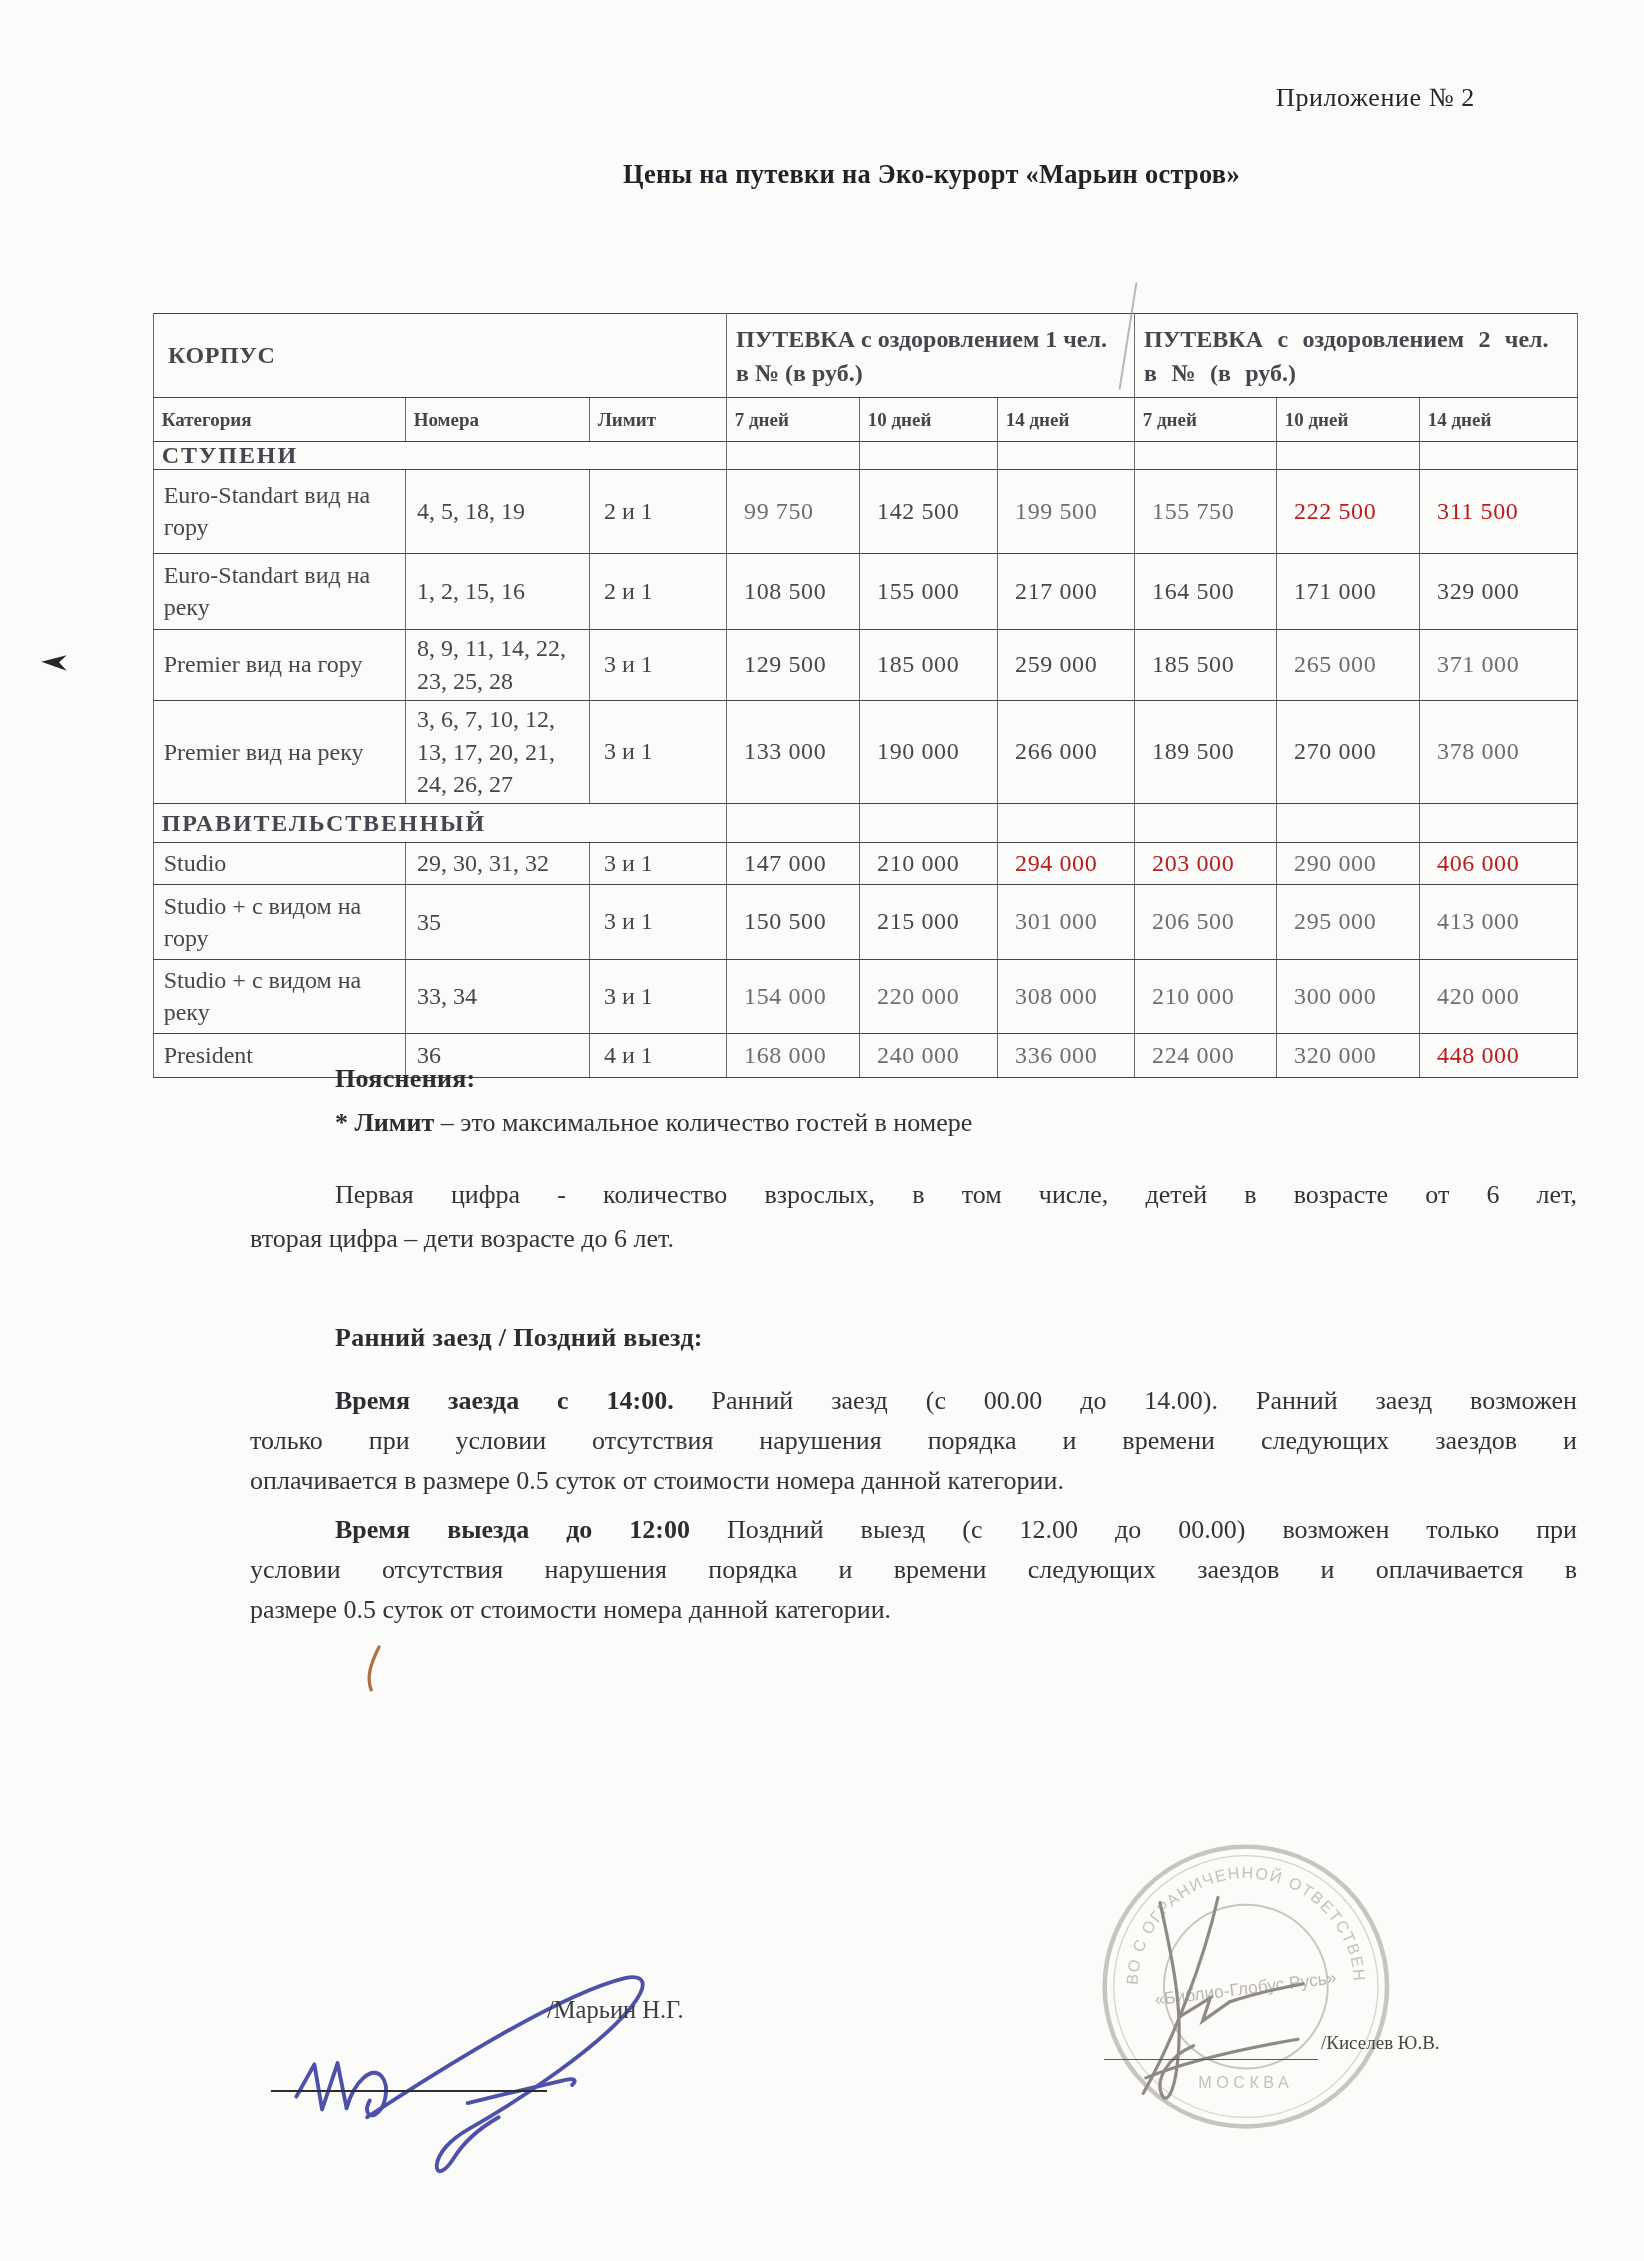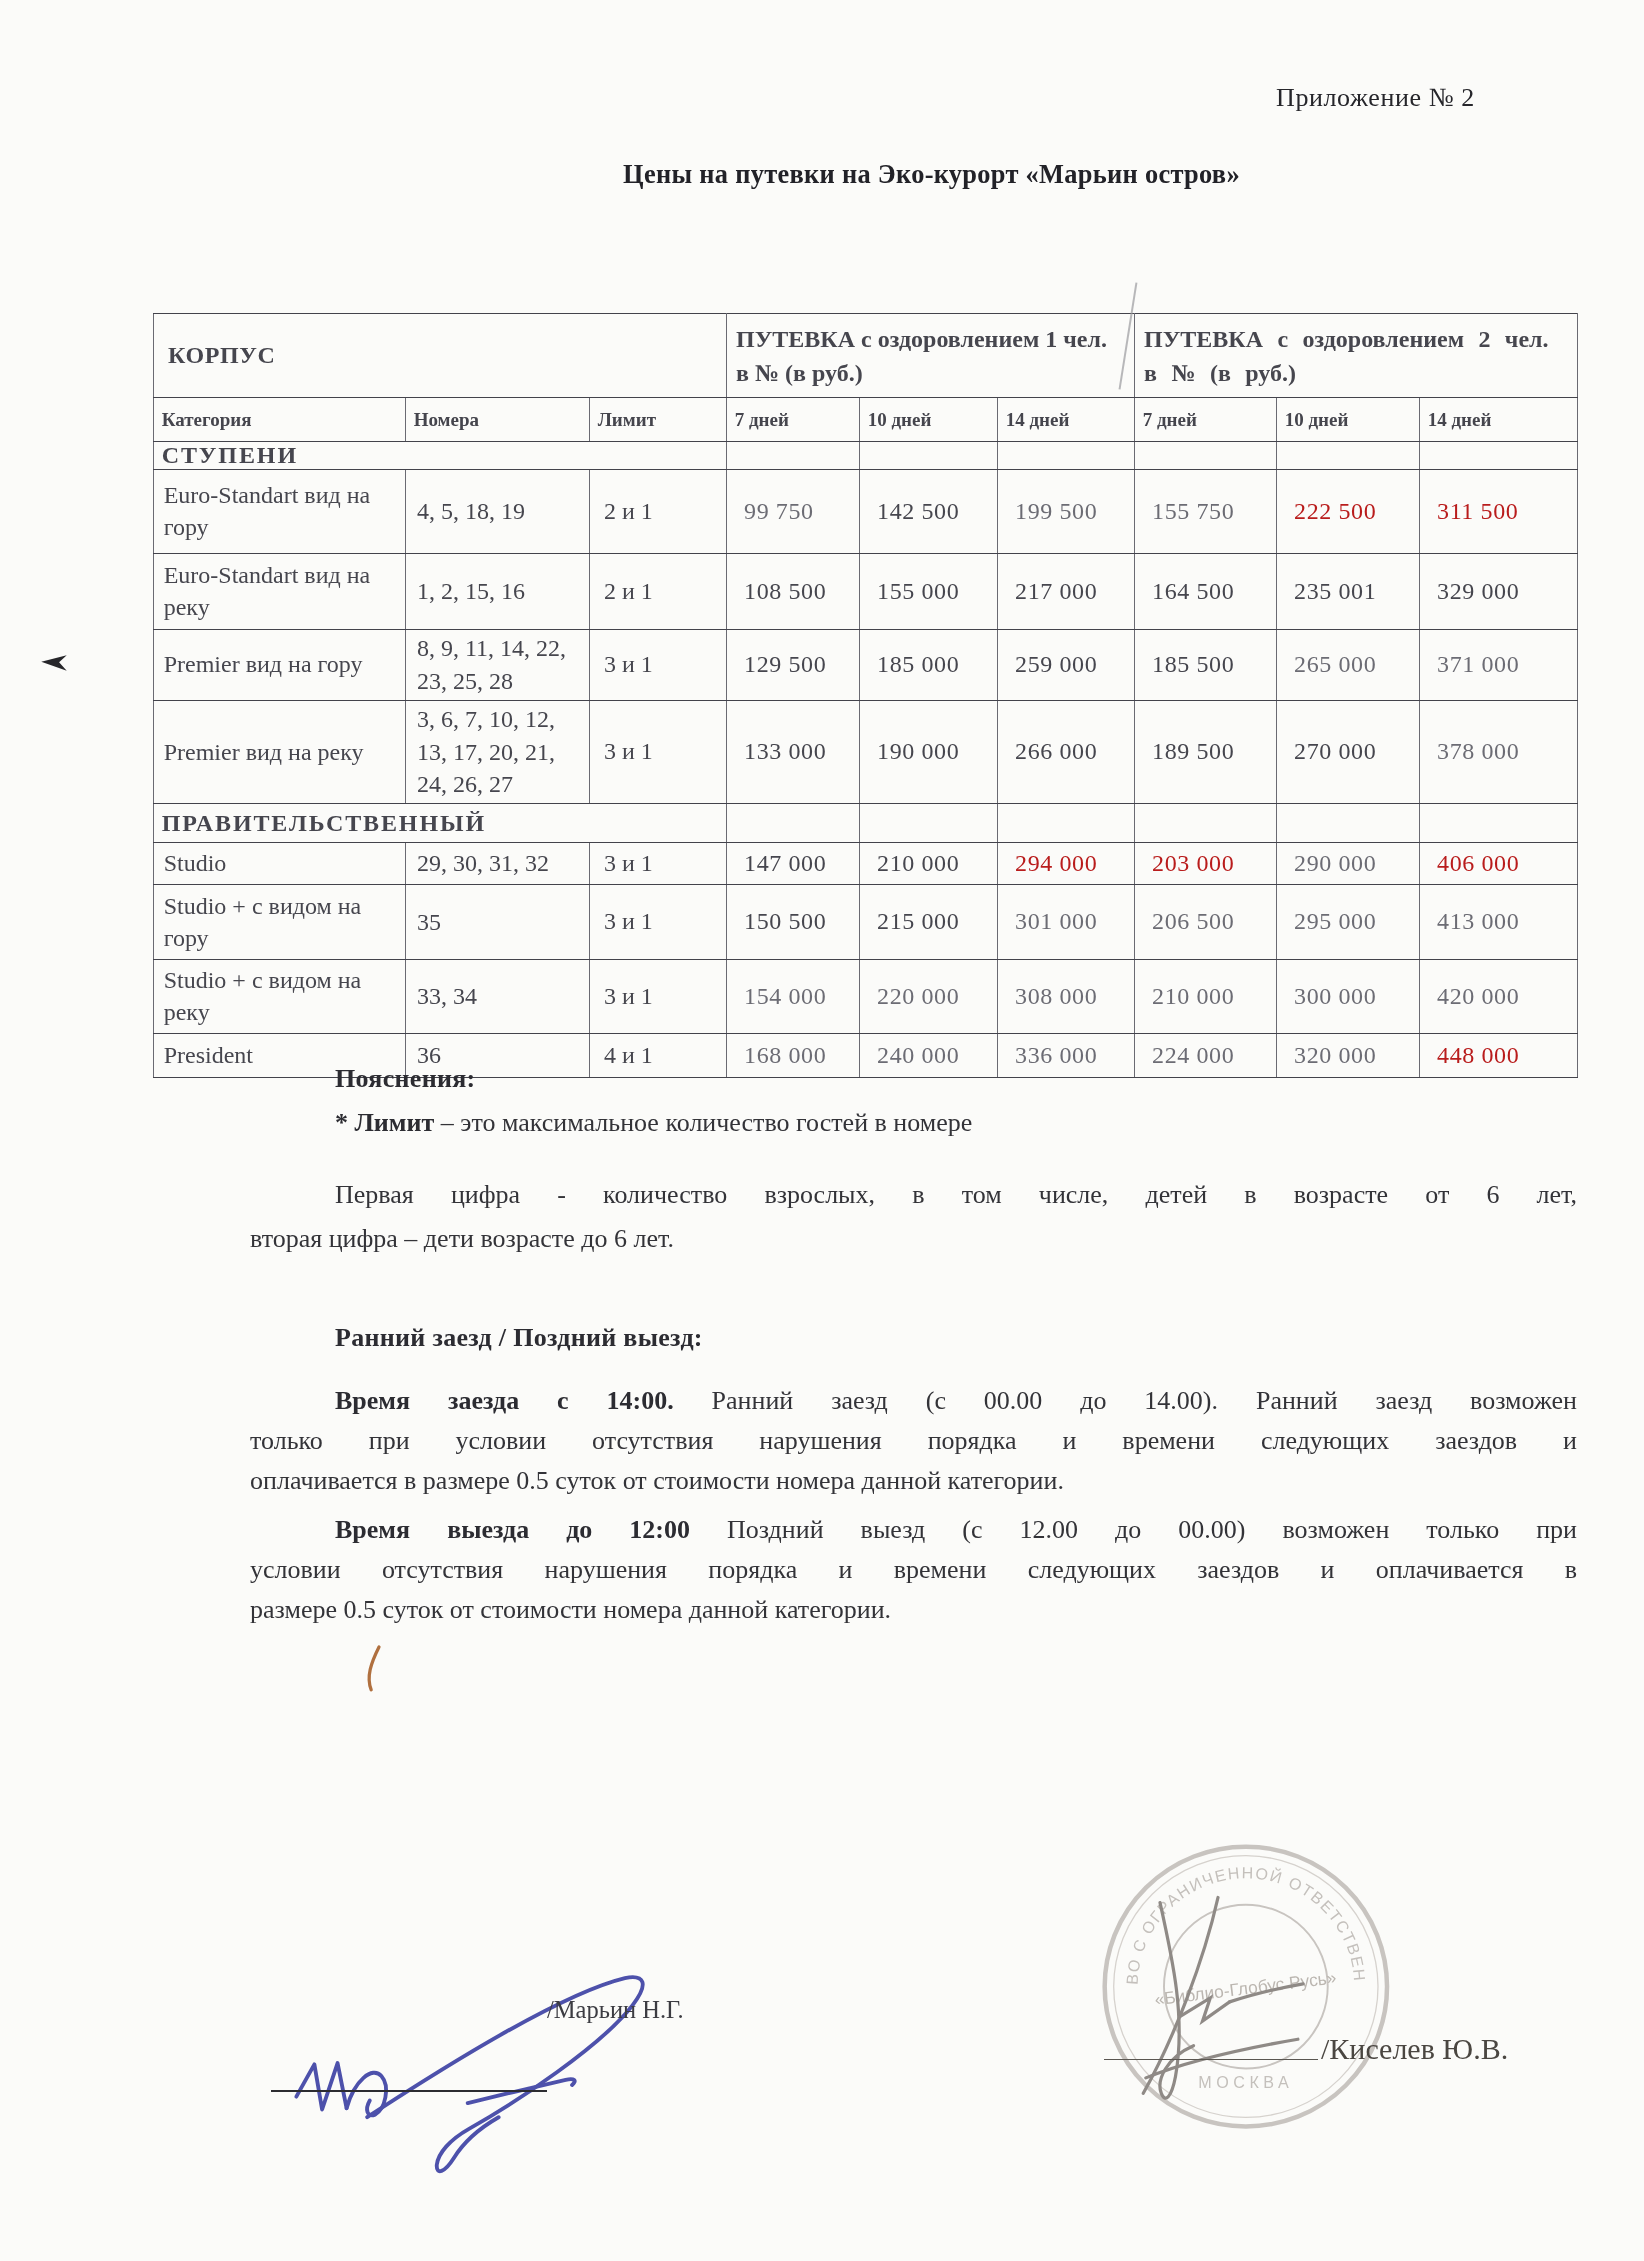--- a/index.html
+++ b/index.html
@@ -49,21 +49,21 @@
   .pline{line-height:40px;}
   .lh68{line-height:44px;}
   .first{text-indent:85px;}
   .j{text-align:justify;text-align-last:justify;}
   .mt25{margin-top:32px;} .mt38{margin-top:24.5px;} .mt14{margin-top:9px;}
 
   
   .sig-line-left{position:absolute;left:271px;top:2090px;width:276px;height:0;border-top:2.6px solid #2c2c31;}
   .sig-name-left{position:absolute;left:547px;top:1996px;font-size:24.5px;color:#3c3c42;}
   .sig-line-right{position:absolute;left:1104px;top:2059px;width:214px;height:0;border-top:1.9px solid #5a5650;}
-  .sig-name-right{position:absolute;left:1321px;top:2032px;font-size:30px;color:#4a4641;}
+  .sig-name-right{position:absolute;left:1321px;top:2032px;font-size:19px;color:#4a4641;}
   svg.sig-blue{position:absolute;left:277px;top:1974px;width:451px;height:213px;}
   svg.sig-gray{position:absolute;left:1084px;top:1864px;width:335px;height:277px;}
   svg.stamp{position:absolute;left:1095px;top:1837px;width:303px;height:303px;opacity:.8;}
   svg.stamp text{font-family:"Liberation Sans", sans-serif;}
   .scratch{position:absolute;left:1127px;top:282px;width:1.9px;height:108px;background:#9a9a9e;
     transform:rotate(9deg);opacity:.7;}
   svg.margin-mark{position:absolute;left:40px;top:654px;width:28px;height:18px;}
   svg.ink-mark{position:absolute;left:353px;top:1643px;width:39px;height:52px;}
 </style>
 </head>
@@ -122,21 +122,21 @@
     <td class="p d">311 500</td>
   </tr>
   <tr class="r1">
     <td class="cat">Euro-Standart вид на реку</td>
     <td class="rooms">1, 2, 15, 16</td>
     <td class="lim">2 и 1</td>
     <td class="p">108 500</td>
     <td class="p">155 000</td>
     <td class="p">217 000</td>
     <td class="p">164 500</td>
-    <td class="p">235 001</td>
+    <td class="p">171 000</td>
     <td class="p">329 000</td>
   </tr>
   <tr class="r2">
     <td class="cat">Premier вид на гору</td>
     <td class="rooms">8, 9, 11, 14, 22, 23, 25, 28</td>
     <td class="lim">3 и 1</td>
     <td class="p">129 500</td>
     <td class="p">185 000</td>
     <td class="p">259 000</td>
     <td class="p">185 500</td>

